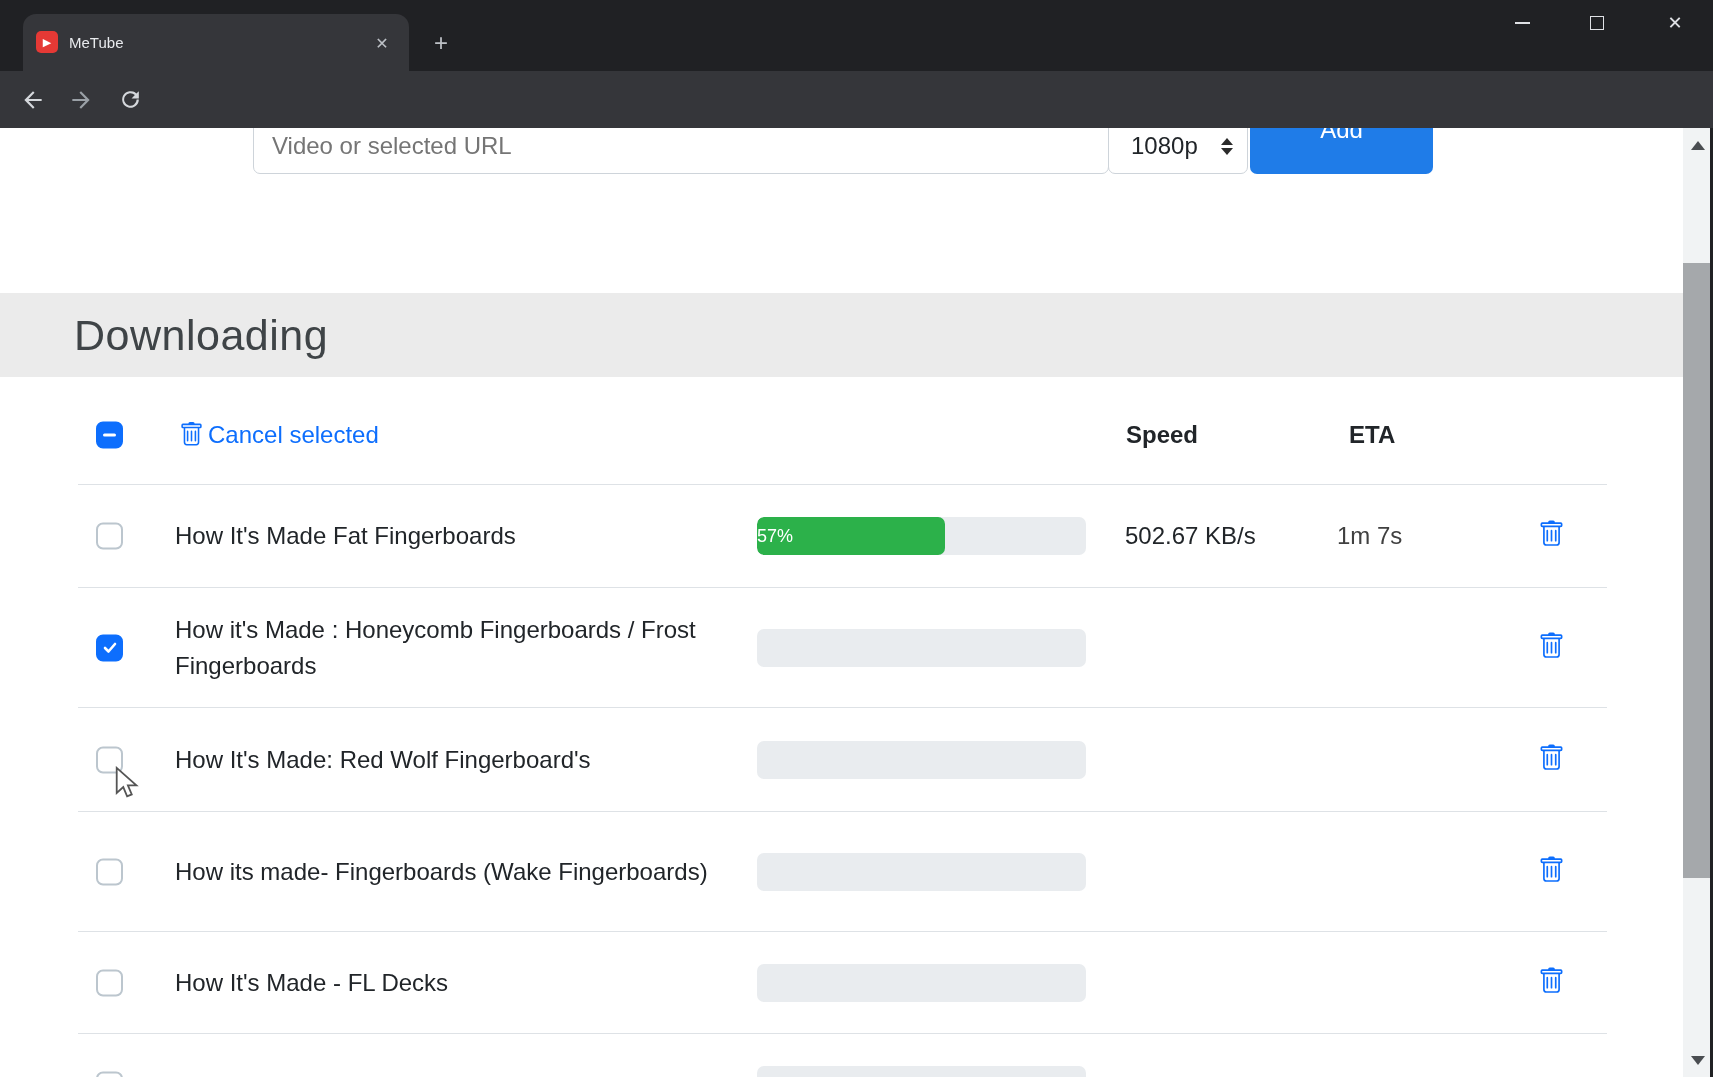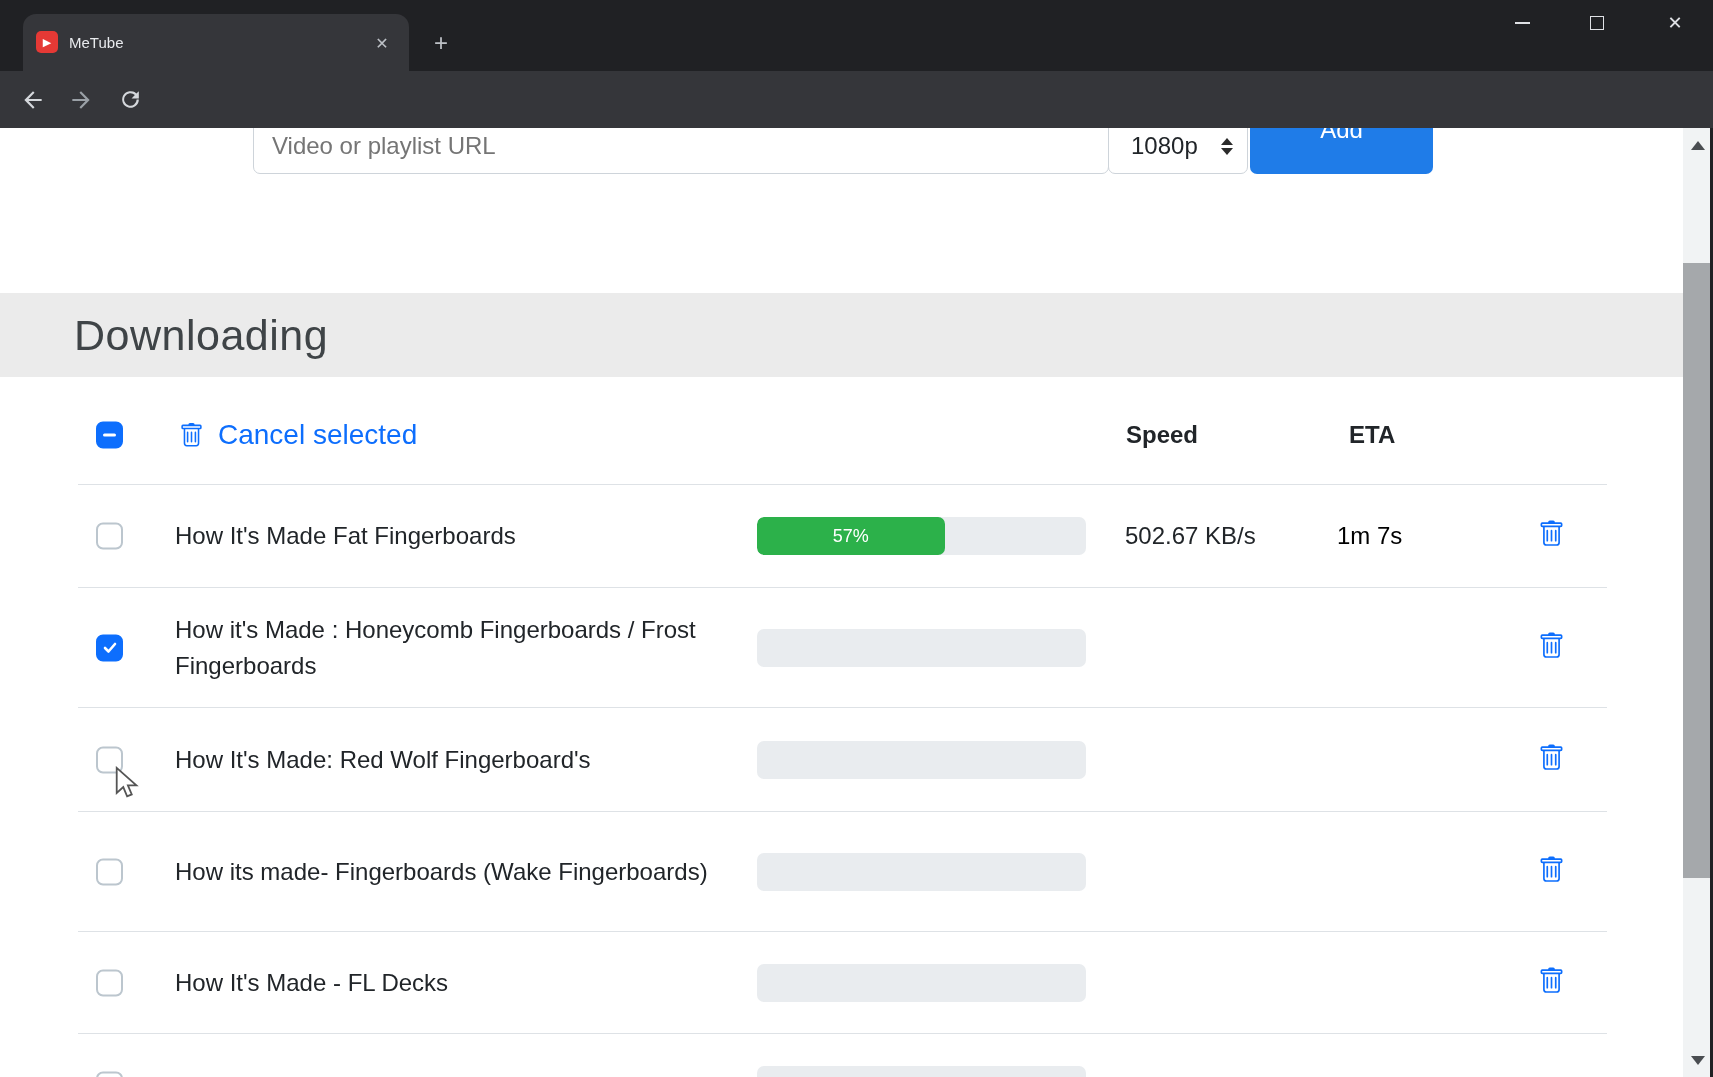--- a/index.html
+++ b/index.html
@@ -48,31 +48,31 @@
   .addbtn span{padding-bottom:29px;}
   .band{position:absolute;left:0;top:165px;width:1713px;height:84px;background:#ebebeb;display:flex;align-items:center;}
   .band h1{margin:0;padding-left:74px;font-size:43px;font-weight:300;color:#3f4447;letter-spacing:0.5px;}
   
   .cb{width:27px;height:27px;box-sizing:border-box;border:2.5px solid #bcc6ce;border-radius:7px;background:#fff;}
   .cb.on{background:#0d6efd;border-color:#0d6efd;display:flex;align-items:center;justify-content:center;}
   .cb.ind{background:#0d6efd;border-color:#0d6efd;display:flex;align-items:center;justify-content:center;}
   .cb.ind .minus{width:13px;height:3.6px;background:#fff;border-radius:2px;}
   
   .selrow-item{position:absolute;top:307px;transform:translateY(-50%);}
-  .cancel-group{display:flex;align-items:center;gap:14px;color:#0d6efd;font-size:28px;}
+  .cancel-group{display:flex;gap:4px;color:#0d6efd;font-size:24px;}
   .colhead{font-size:24px;font-weight:700;color:#212529;}
   
   .trow{position:absolute;left:78px;width:1529px;border-top:1px solid #dee2e6;box-sizing:border-box;}
   .trow .cell{position:absolute;top:50%;transform:translateY(-50%);}
   .trow .title{left:97px;max-width:540px;font-size:24px;line-height:36px;color:#212529;}
   .trow .cbwrap{left:18px;}
   .ptrack{left:679px;width:329px;height:38px;background:#e9ecef;border-radius:7px;overflow:hidden;}
-  .pfill{height:100%;background:#2cb14a;border-radius:7px;display:flex;align-items:center;justify-content:center;color:#fff;font-size:18px;}
+  .pfill{height:100%;background:#2cb14a;border-radius:7px;display:flex;align-items:center;color:#fff;font-size:18px;}
   .speedcell{left:1047px;font-size:24px;color:#212529;white-space:nowrap;}
-  .etacell{left:1259px;font-size:24px;color:#000000;white-space:nowrap;}
+  .etacell{left:1259px;font-size:24px;color:#404040;white-space:nowrap;}
   .trashcell{left:1460px;}
   
   .sbar{position:absolute;left:1683px;top:0;width:30px;height:949px;background:#f1f3f4;z-index:50;}
   .sb-arrow{position:absolute;left:0;width:30px;height:30px;display:flex;align-items:center;justify-content:center;}
   .tri-up{width:0;height:0;border-left:7px solid transparent;border-right:7px solid transparent;border-bottom:9px solid #4a4d51;}
   .tri-dn{width:0;height:0;border-left:7px solid transparent;border-right:7px solid transparent;border-top:9px solid #4a4d51;}
   .sb-thumb{position:absolute;left:0;width:30px;background:#a5a8ab;}
   .cursor{position:absolute;z-index:70;}
 </style>
 </head>
@@ -149,21 +149,21 @@
       <i></i>
       <i></i>
     </div>
 </div>
 
 <div class="winedge"></div>
 
 <div class="viewport">
 
   <div class="field url">
-    <span class="ph">Video or playlist URL</span>
+    <span class="ph">Video or selected URL</span>
   </div>
   <div class="field sel">
     <span class="val">1080p</span>
     <span class="caret2">
         <i class="up"></i>
         <i class="dn"></i>
       </span>
   </div>
   <button class="addbtn" style="background:#1f7ce8;">
       <span>Add</span>

